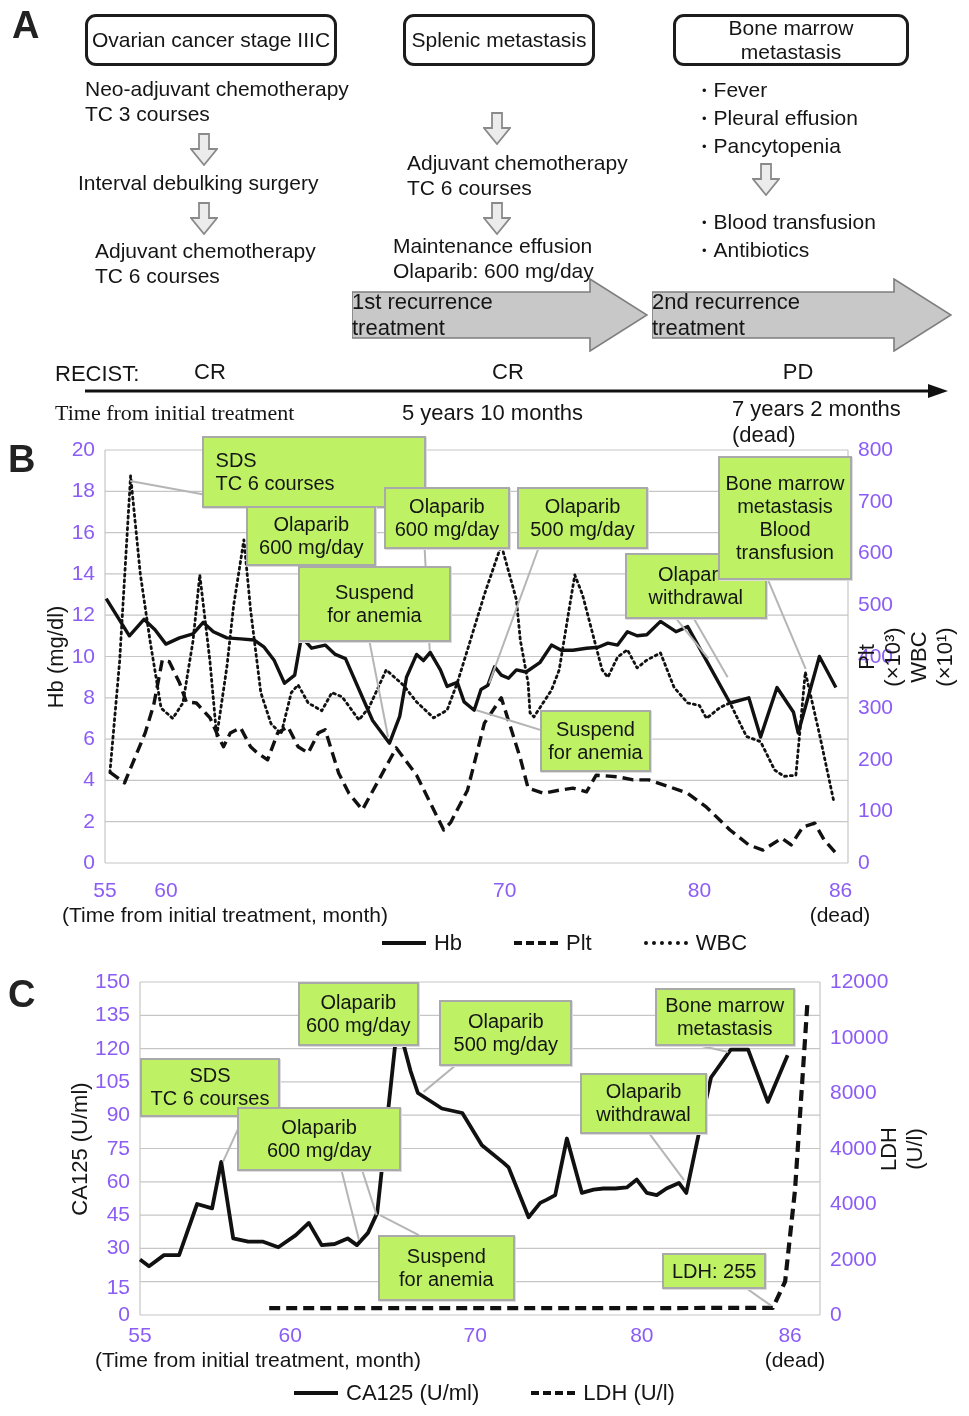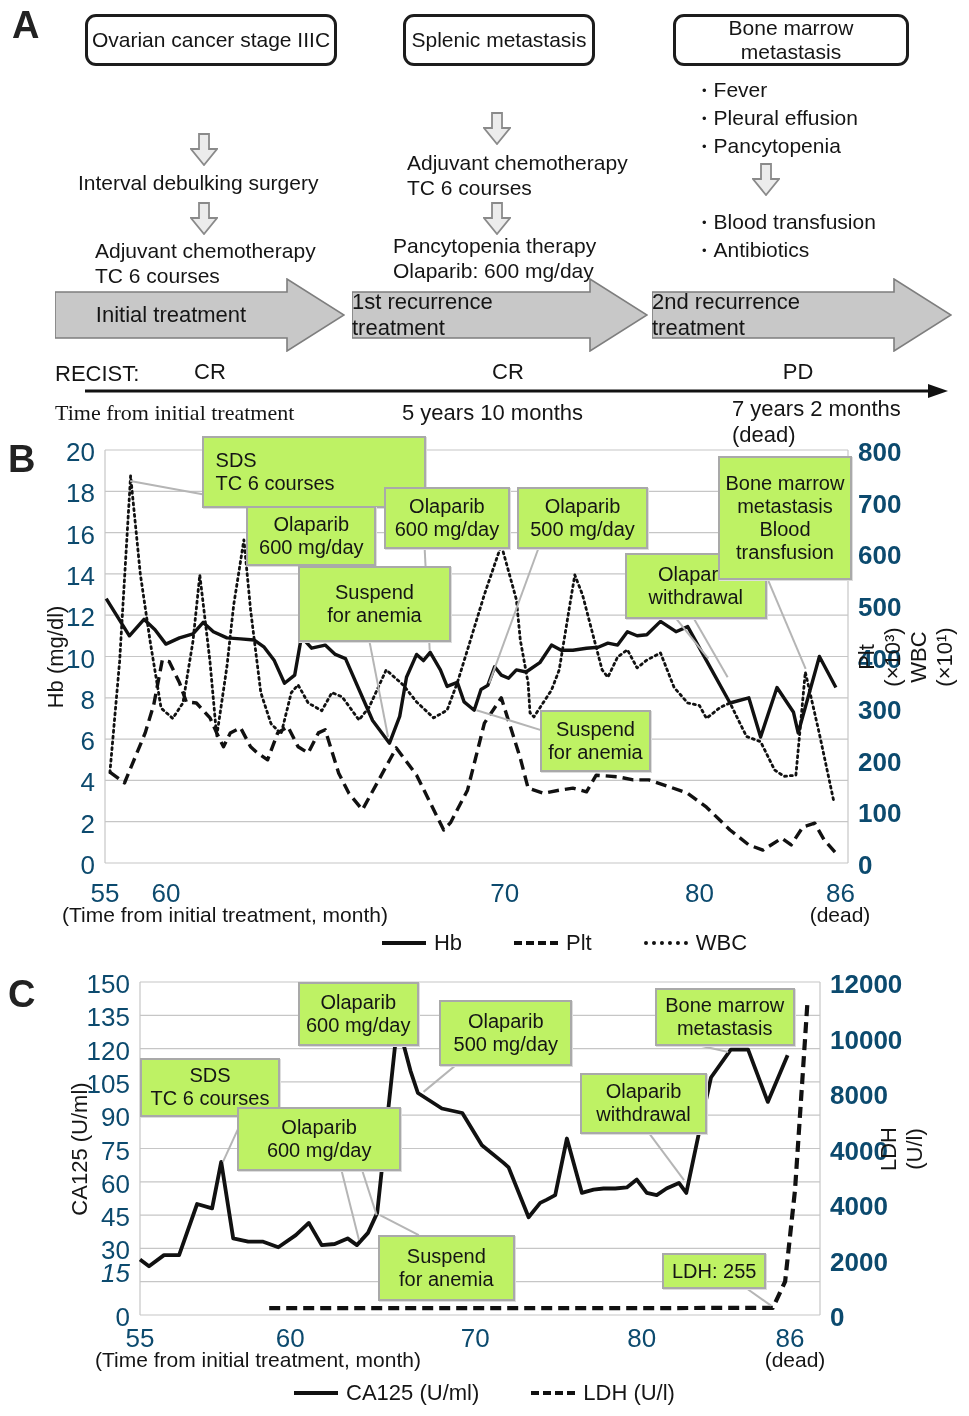--- a/index.html
+++ b/index.html
@@ -17,22 +17,22 @@
   .darrow{position:absolute;}
   .phase{position:absolute;top:278px;height:74px;}
   .phase svg{position:absolute;left:0;top:0;}
   .phase .plab{position:absolute;top:0;height:74px;display:flex;align-items:center;
                justify-content:center;font-size:22px;}
   .recist{position:absolute;font-size:22px;}
   .timetxt{position:absolute;font-size:22px;}
   
   .panel{position:absolute;left:0;width:969px;}
   .chart-plot{position:absolute;overflow:visible;}
-  .tick{position:absolute;font-size:26px;color:#0c4a6e;}
-  .tick.r{text-align:left;font-weight:bold;}
+  .tick{position:absolute;font-size:21px;color:#8b5cf6;}
+  .tick.r{text-align:left;}
   .tick.l{text-align:right;}
   .tick.x{text-align:center;}
   .axis-title{position:absolute;font-size:22px;white-space:pre-line;text-align:center;
               transform:translate(-50%,-50%) rotate(-90deg);line-height:26px;}
   .xnote{position:absolute;font-size:21px;}
   .legend{position:absolute;display:flex;align-items:center;justify-content:center;font-size:22px;}
   .legend .item{display:flex;align-items:center;margin:0 26px;}
   .legend .samp{width:44px;height:0;margin-right:8px;}
   .samp.solid{border-top:4px solid #111;}
   .samp.dashed{border-top:4px dashed #111;}
@@ -51,20 +51,24 @@
   <div class="dx-box" style="left:85px;top:14px;width:246px;height:46px;">
     <span>Ovarian cancer stage IIIC</span>
   </div>
   <div class="dx-box" style="left:403px;top:14px;width:186px;height:46px;">
     <span>Splenic metastasis</span>
   </div>
   <div class="dx-box" style="left:673px;top:14px;width:230px;height:46px;">
     <span>Bone marrow metastasis</span>
   </div>
 
+  <div class="step" style="left:85px;top:76px;">
+    <div>Neo-adjuvant chemotherapy</div>
+    <div>TC 3 courses</div>
+  </div>
   <svg class="darrow" style="left:190px;top:133px;" width="28" height="33">
       <polygon points="9,1 19,1 19,16 27,16 14,32 1,16 9,16" fill="#ececec" stroke="#8a8a8a" stroke-width="1.8"></polygon>
     </svg>
   <div class="step" style="left:78px;top:170px;">
     <div>Interval debulking surgery</div>
   </div>
   <svg class="darrow" style="left:190px;top:202px;" width="28" height="33">
       <polygon points="9,1 19,1 19,16 27,16 14,32 1,16 9,16" fill="#ececec" stroke="#8a8a8a" stroke-width="1.8"></polygon>
     </svg>
   <div class="step" style="left:95px;top:238px;">
@@ -76,43 +80,37 @@
       <polygon points="9,1 19,1 19,16 27,16 14,32 1,16 9,16" fill="#ececec" stroke="#8a8a8a" stroke-width="1.8"></polygon>
     </svg>
   <div class="step" style="left:407px;top:150px;">
     <div>Adjuvant chemotherapy</div>
     <div>TC 6 courses</div>
   </div>
   <svg class="darrow" style="left:483px;top:202px;" width="28" height="33">
       <polygon points="9,1 19,1 19,16 27,16 14,32 1,16 9,16" fill="#ececec" stroke="#8a8a8a" stroke-width="1.8"></polygon>
     </svg>
   <div class="step" style="left:393px;top:233px;">
-    <div>Pancytopenia therapy</div>
+    <div>Maintenance effusion</div>
     <div>Olaparib: 600 mg/day</div>
   </div>
 
   <div class="bullets" style="left:702px;top:76px;">
     <div class="bl">Fever</div>
     <div class="bl">Pleural effusion</div>
     <div class="bl">Pancytopenia</div>
   </div>
   <svg class="darrow" style="left:752px;top:163px;" width="28" height="33">
       <polygon points="9,1 19,1 19,16 27,16 14,32 1,16 9,16" fill="#ececec" stroke="#8a8a8a" stroke-width="1.8"></polygon>
     </svg>
   <div class="bullets" style="left:702px;top:208px;">
     <div class="bl">Blood transfusion</div>
     <div class="bl">Antibiotics</div>
   </div>
 
-  <div class="phase" style="left:55px;width:290px;">
-    <svg width="290" height="74">
-        <polygon points="0,14 232,14 232,1 289,37 232,73 232,60 0,60" fill="#c8c8c8" stroke="#7e7e7e" stroke-width="1.6"></polygon>
-      </svg>
-    <div class="plab" style="left:0;width:232px;">Initial treatment</div>
-  </div>
   <div class="phase" style="left:352px;width:296px;">
     <svg width="296" height="74">
         <polygon points="0,14 238,14 238,1 295,37 238,73 238,60 0,60" fill="#c8c8c8" stroke="#7e7e7e" stroke-width="1.6"></polygon>
       </svg>
     <div class="plab" style="left:0;width:238px;">1st recurrence treatment</div>
   </div>
   <div class="phase" style="left:652px;width:300px;">
     <svg width="300" height="74">
         <polygon points="0,14 242,14 242,1 299,37 242,73 242,60 0,60" fill="#c8c8c8" stroke="#7e7e7e" stroke-width="1.6"></polygon>
       </svg>
@@ -307,21 +305,21 @@
     </div>
     <div class="tick l" style="left: 78px; top: 4px; width: 52px;">150</div>
     <div class="tick l" style="left: 78px; top: 37.3px; width: 52px;">135</div>
     <div class="tick l" style="left: 78px; top: 70.6px; width: 52px;">120</div>
     <div class="tick l" style="left: 78px; top: 103.9px; width: 52px;">105</div>
     <div class="tick l" style="left: 78px; top: 137.2px; width: 52px;">90</div>
     <div class="tick l" style="left: 78px; top: 170.5px; width: 52px;">75</div>
     <div class="tick l" style="left: 78px; top: 203.8px; width: 52px;">60</div>
     <div class="tick l" style="left: 78px; top: 237.1px; width: 52px;">45</div>
     <div class="tick l" style="left: 78px; top: 270.4px; width: 52px;">30</div>
-    <div class="tick l" style="left: 78px; top: 293px; width: 52px; font-style: italic;">15</div>
+    <div class="tick l" style="left: 78px; top: 310px; width: 52px;">15</div>
     <div class="tick l" style="left: 78px; top: 337px; width: 52px;">0</div>
     <div class="tick r" style="left: 830px; top: 4px; width: 66px;">12000</div>
     <div class="tick r" style="left: 830px; top: 59.5px; width: 66px;">10000</div>
     <div class="tick r" style="left: 830px; top: 115px; width: 66px;">8000</div>
     <div class="tick r" style="left: 830px; top: 170.5px; width: 66px;">4000</div>
     <div class="tick r" style="left: 830px; top: 226px; width: 66px;">4000</div>
     <div class="tick r" style="left: 830px; top: 281.5px; width: 66px;">2000</div>
     <div class="tick r" style="left: 830px; top: 337px; width: 66px;">0</div>
     <div class="tick x" style="left: 110px; top: 358px; width: 60px;">55</div>
     <div class="tick x" style="left: 260.28px; top: 358px; width: 60px;">60</div>

